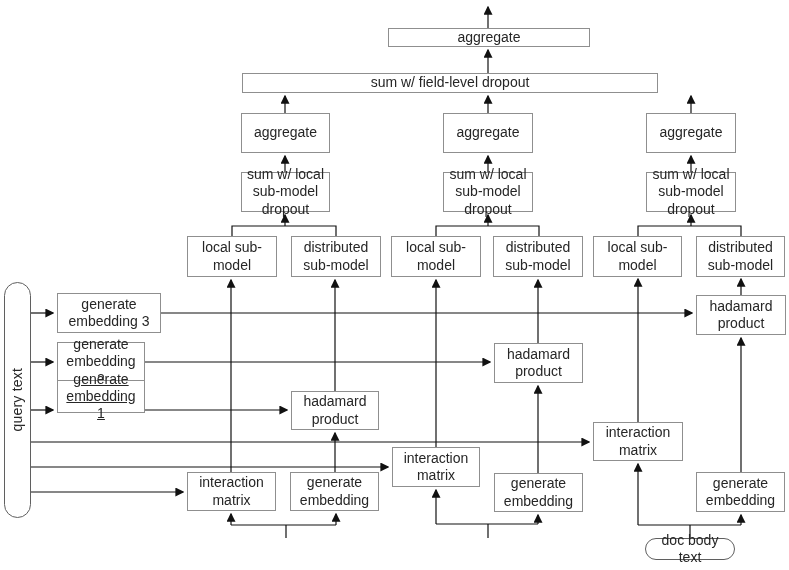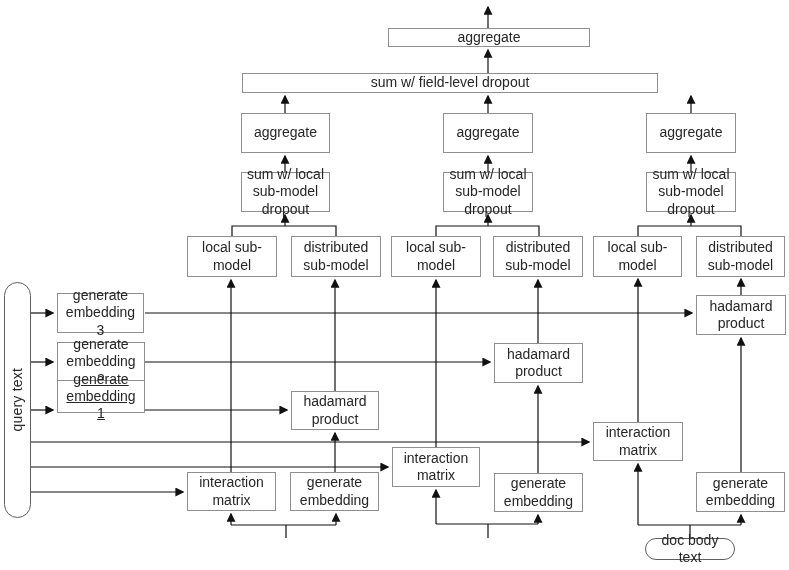--- a/index.html
+++ b/index.html
@@ -112,21 +112,21 @@
   <div class="node" style="left:696px;top:295px;width:90px;height:40px;">hadamard product</div>
 
   <div class="node" style="left:187px;top:472px;width:89px;height:39px;">interaction matrix</div>
   <div class="node" style="left:392px;top:447px;width:88px;height:40px;">interaction matrix</div>
   <div class="node" style="left:593px;top:422px;width:90px;height:39px;">interaction matrix</div>
 
   <div class="node" style="left:290px;top:472px;width:89px;height:39px;">generate embedding</div>
   <div class="node" style="left:494px;top:473px;width:89px;height:39px;">generate embedding</div>
   <div class="node" style="left:696px;top:472px;width:89px;height:40px;">generate embedding</div>
 
-  <div class="node" style="left:57px;top:293px;width:87px;height:40px;">generate embedding 3</div>
+  <div class="node" style="left:57px;top:293px;width:104px;height:40px;">generate embedding 3</div>
   <div class="node" style="left:57px;top:342px;width:88px;height:40px;">generate embedding 2</div>
   <div class="node" style="left:57px;top:380px;width:88px;height:33px;text-decoration:underline;">generate embedding 1</div>
 
   <div class="node capsule" style="left:4px;top:282px;width:27px;height:236px;">
     <span class="vtext">query text</span>
   </div>
 
   <div class="node stadium" style="left:242px;top:538px;width:88px;height:26px;margin-top:44px;">doc URL text</div>
   <div class="node stadium" style="left:645px;top:538px;width:90px;height:22px;">doc body text</div>
 

